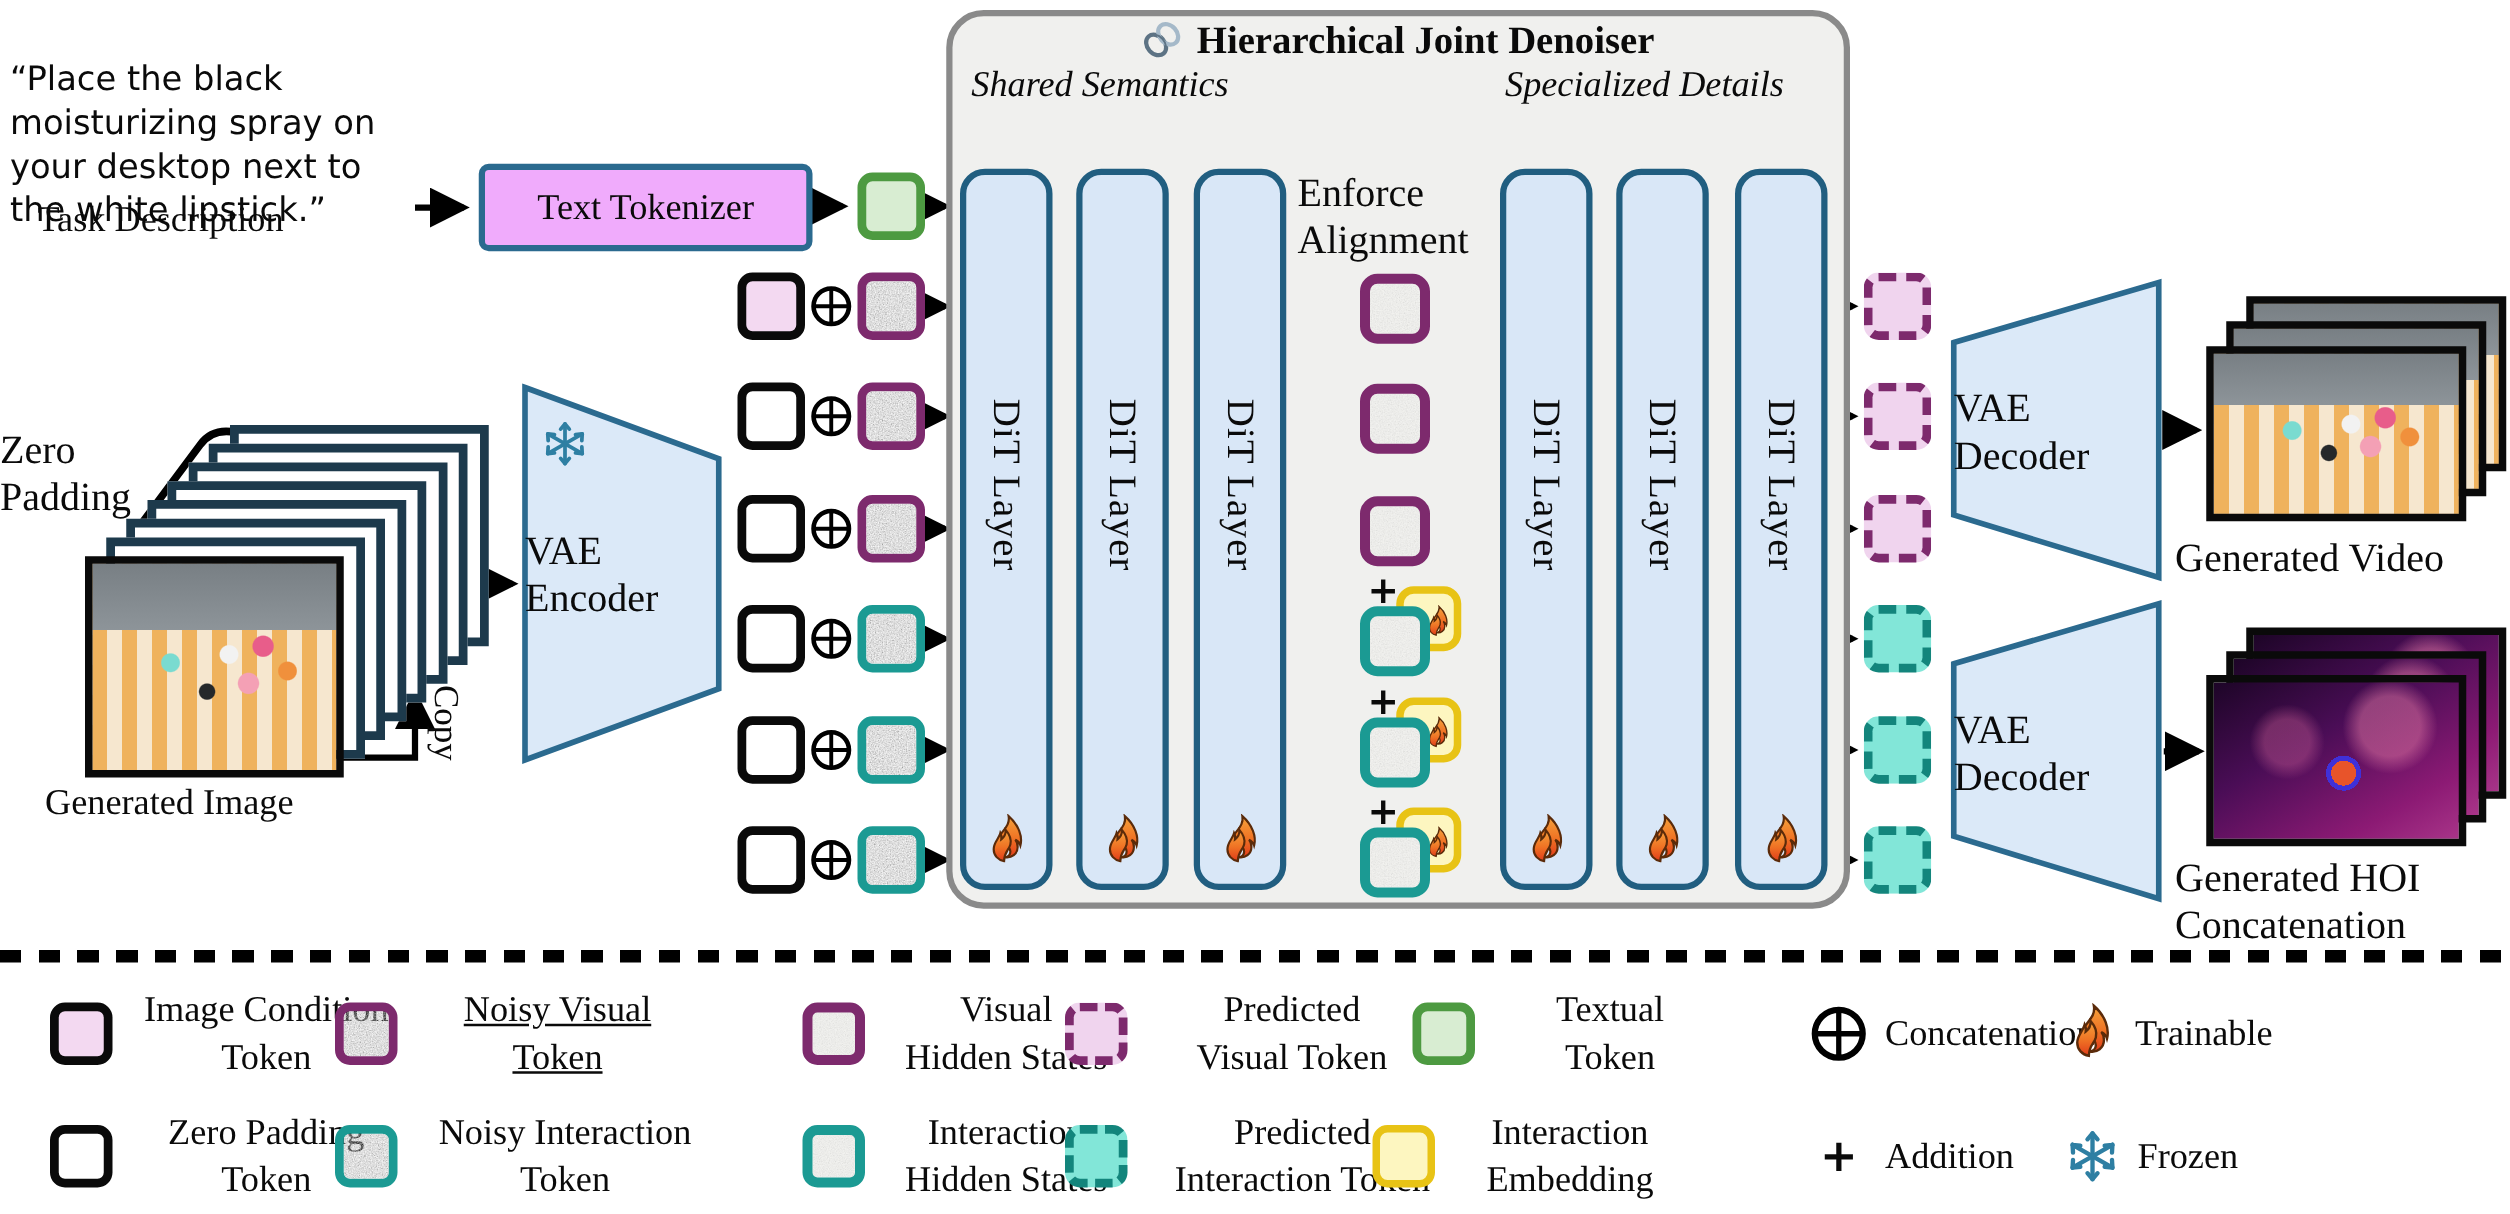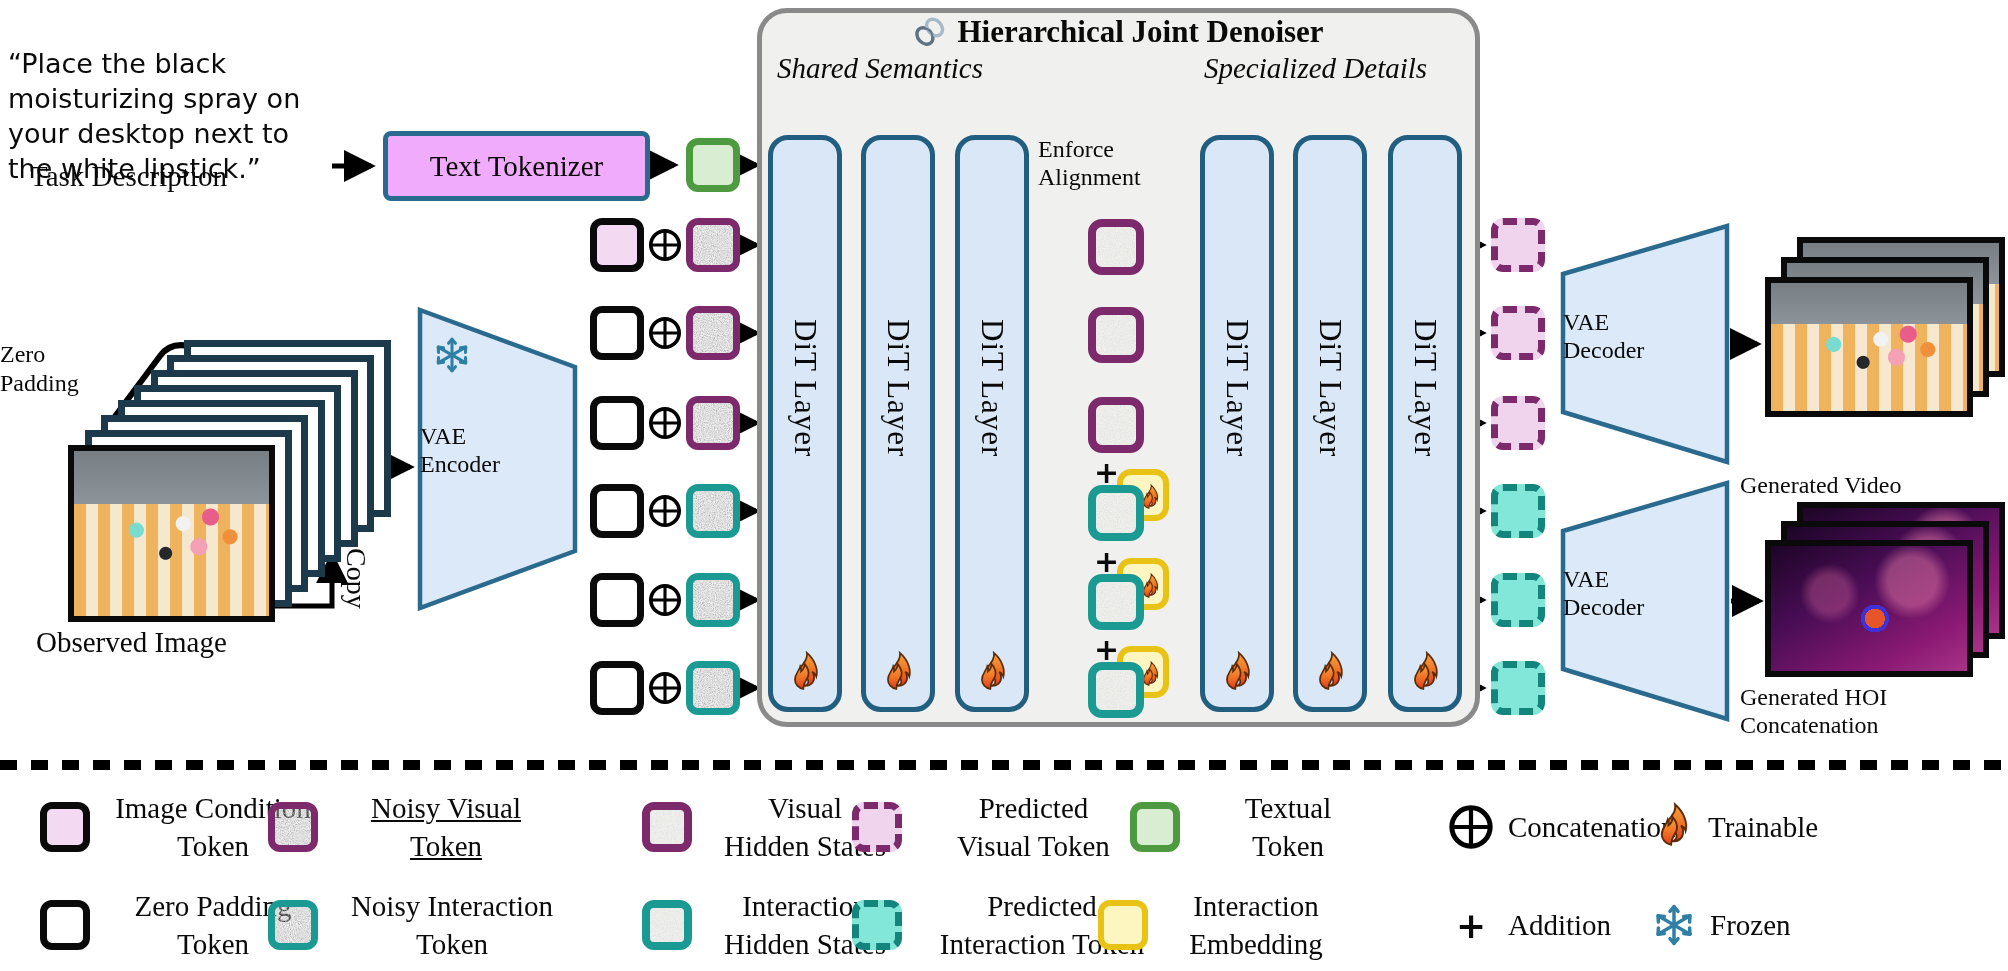--- a/index.html
+++ b/index.html
@@ -48,21 +48,21 @@
     radial-gradient(circle at 72% 28%, rgba(240,130,170,.45) 0 24px, rgba(0,0,0,0) 38px),
     radial-gradient(circle at 30% 38%, rgba(205,95,150,.4) 0 18px, rgba(0,0,0,0) 30px),
     linear-gradient(150deg, #1d0527, #4a0d56 38%, #8c1a74 78%, #a83488);}
   .hoi-front{background:
     radial-gradient(circle at 53% 58%, #e8542a 0 10px, #4030d8 10px 14px, rgba(0,0,0,0) 14px),
     radial-gradient(circle at 72% 28%, rgba(240,130,170,.45) 0 24px, rgba(0,0,0,0) 38px),
     radial-gradient(circle at 30% 38%, rgba(205,95,150,.4) 0 18px, rgba(0,0,0,0) 30px),
     linear-gradient(150deg, #1d0527, #4a0d56 38%, #8c1a74 78%, #a83488);}
   
   .serif29{font-size:29px;}
-  .serif31{font-size:24px;}
+  .serif31{font-size:32px;}
   .italic{font-style:italic;}
   .handwrite{font-family:"DejaVu Sans", sans-serif;font-size:27px;line-height:1.3;}
   #title-row{left:757px;top:14px;width:723px;display:flex;align-items:center;justify-content:center;gap:10px;}
   #title-row .t{font-size:31px;font-weight:bold;}
   .vlabel{writing-mode:vertical-rl;font-size:28px;}
   .plus-sign{position:absolute;font-family:"DejaVu Sans", sans-serif;font-size:30px;font-weight:bold;line-height:1;}
   
   .lg-item{position:absolute;display:flex;align-items:center;gap:14px;height:64px;}
   .sw{position:relative;flex:none;width:50px;height:50px;box-sizing:border-box;border-radius:12px;overflow:hidden;}
   .sw .nz{position:absolute;inset:0;}
@@ -172,21 +172,21 @@
 
   <div class="frame" style="left:184px;top:340px;width:207px;height:177px;"></div>
   <div class="frame" style="left:167px;top:355px;width:207px;height:177px;"></div>
   <div class="frame" style="left:151px;top:370px;width:207px;height:177px;"></div>
   <div class="frame" style="left:134px;top:385px;width:207px;height:177px;"></div>
   <div class="frame" style="left:118px;top:400px;width:207px;height:177px;"></div>
   <div class="frame" style="left:101px;top:415px;width:207px;height:177px;"></div>
   <div class="frame" style="left:85px;top:430px;width:207px;height:177px;"></div>
   <div class="pframe photo" style="left:68px;top:445px;width:207px;height:177px;"></div>
 
-  <div class="abs serif29 ctr" style="left:36px;top:626px;width:268px;">Observed Image</div>
+  <div class="abs serif29 ctr" style="left:36px;top:626px;width:268px;">Generated Image</div>
   <div class="abs vlabel" style="left:340px;top:548px;">Copy</div>
 
   <div class="abs blue-box" style="left:383px;top:131px;width:267px;height:70px;font-size:29px;">
     <span>Text Tokenizer</span>
   </div>
 
   <svg class="abs icon" style="left:433px;top:336px;" width="38" height="38">
       <use href="#sym-snow"></use>
     </svg>
   <div class="abs serif31 ctr pre" style="left:420px;top:422px;width:155px;line-height:1.18;">VAE
@@ -435,21 +435,21 @@
   <div class="tok tok-predi" style="left:1491px;top:661px;width:54px;height:54px;"></div>
 
   <div class="abs serif31 ctr pre" style="left:1563px;top:308px;width:164px;line-height:1.18;">VAE
 Decoder</div>
   <div class="abs serif31 ctr pre" style="left:1563px;top:565px;width:164px;line-height:1.18;">VAE
 Decoder</div>
 
   <div class="pframe photo" style="left:1797px;top:237px;width:208px;height:140px;"></div>
   <div class="pframe photo" style="left:1781px;top:257px;width:208px;height:140px;"></div>
   <div class="pframe photo" style="left:1765px;top:277px;width:208px;height:140px;"></div>
-  <div class="abs serif31 ctr" style="left:1740px;top:428px;width:268px;margin-top:44px;">Generated Video</div>
+  <div class="abs serif31 ctr" style="left:1740px;top:428px;width:268px;">Generated Video</div>
 
   <div class="pframe hoi" style="left:1797px;top:502px;width:208px;height:137px;"></div>
   <div class="pframe hoi" style="left:1781px;top:521px;width:208px;height:137px;"></div>
   <div class="pframe hoi-front" style="left:1765px;top:540px;width:208px;height:137px;border:6px solid #0a0a0a;position:absolute;box-sizing:border-box;"></div>
   <div class="abs serif31 ctr pre" style="left:1740px;top:684px;width:268px;line-height:1.15;">Generated HOI
 Concatenation</div>
 
   <div class="abs" id="divider"></div>
 
   <div class="lg-item" style="left:40px;top:795px;">

